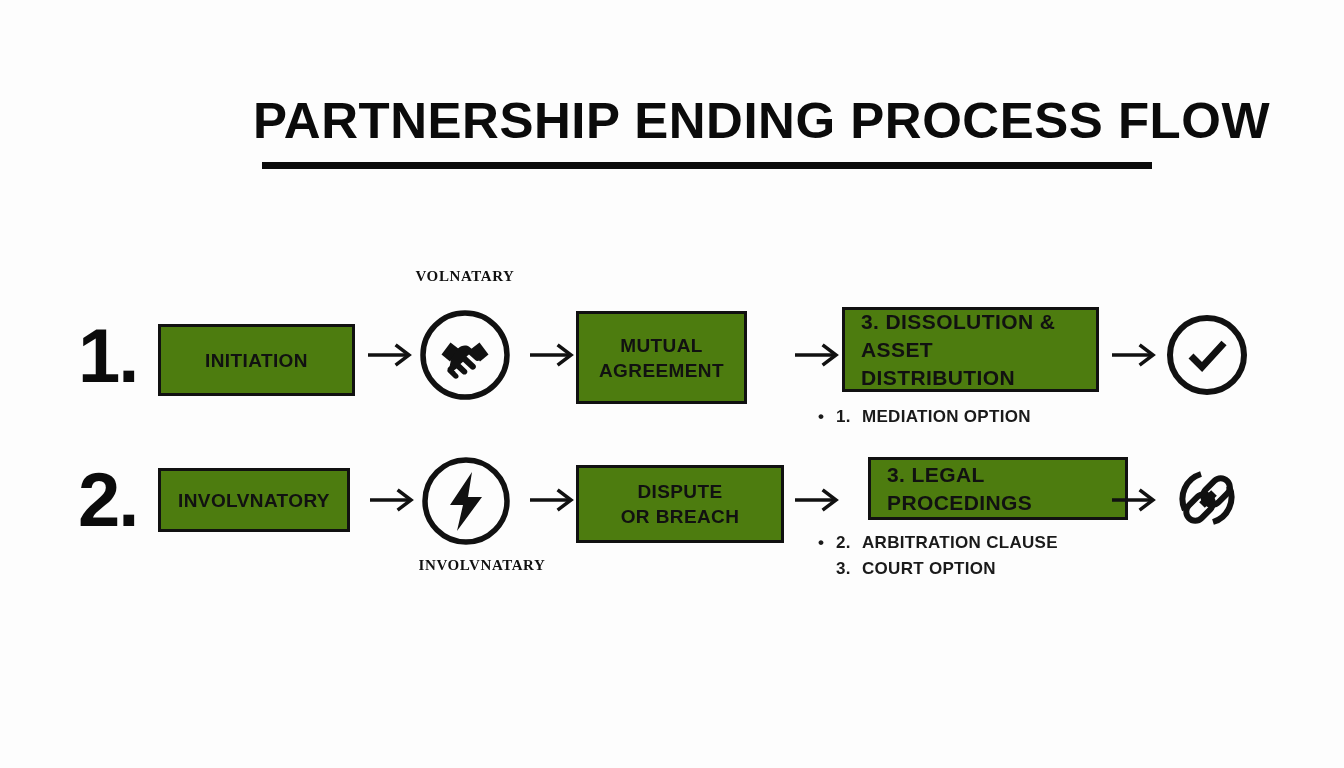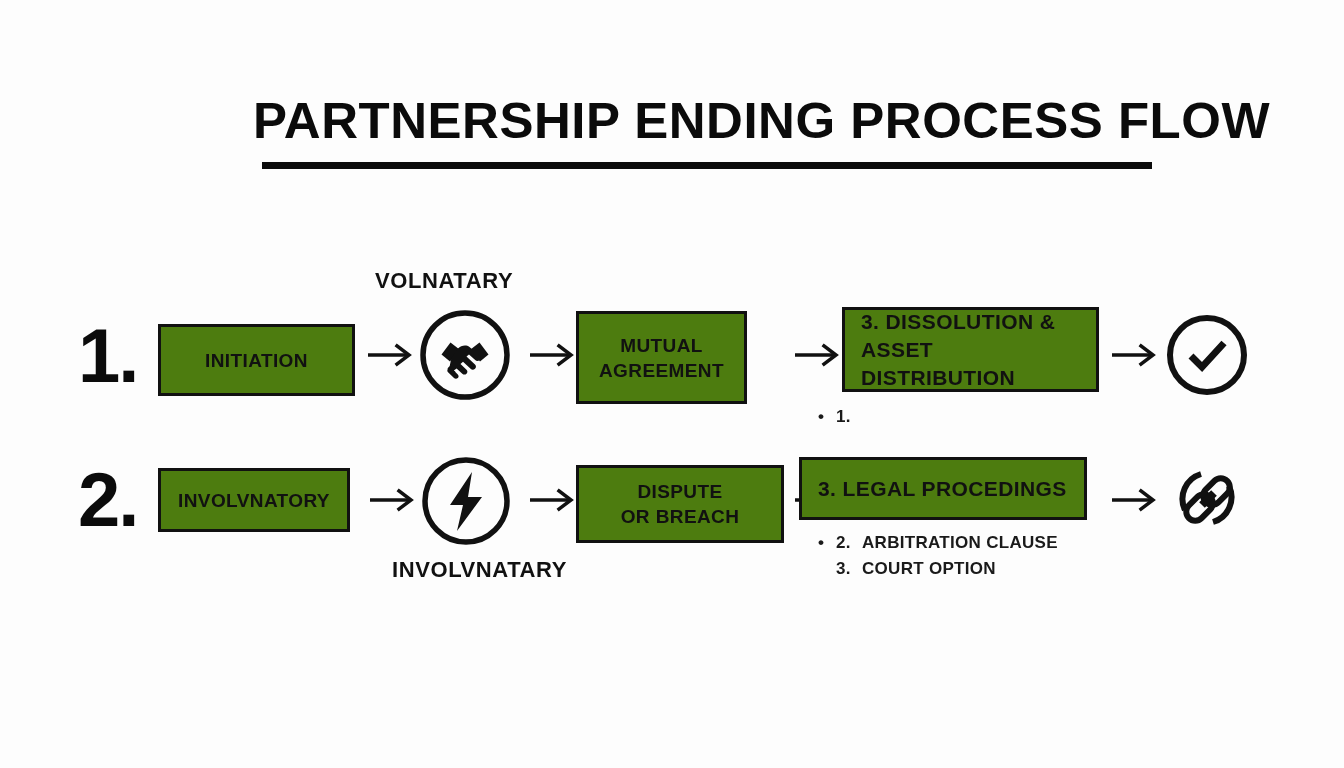--- a/index.html
+++ b/index.html
@@ -112,27 +112,27 @@
   }
   .icon-plain {
     position: absolute;
     width: 92px;
     height: 92px;
   }
 
   
   .caption {
     position: absolute;
-    font-family: Liberation Sans, sans-serif;
-    font-weight: bold;
-    font-size: 22px;
+    font-family: Liberation Serif, serif;
+    font-weight: bold;
+    font-size: 15px;
     letter-spacing: 0.6px;
     color: #111111;
     white-space: nowrap;
-    text-align: left;
+    text-align: center;
   }
 
   
   .sublist {
     position: absolute;
     font-family: "Liberation Sans", sans-serif;
     font-size: 17px;
     font-weight: bold;
     letter-spacing: 0.3px;
     color: #1a1a1a;
@@ -223,20 +223,21 @@
 
     <div class="box left-align" style="left:842px; top:49px; width:257px; height:85px;">
       <span class="box-label">3. DISSOLUTION &amp;
 ASSET DISTRIBUTION</span>
     </div>
 
     <div class="sublist" style="left:818px; top:146px;">
       <div class="sub-row">
         <span class="bullet-dot">•</span>
         <span class="sub-index">1.</span>
+        <span>MEDIATION OPTION</span>
       </div>
     </div>
 
     <div class="arrow" style="left:1110px; top:85px;">
       <svg width="52" height="24" viewBox="0 0 52 24">
         <line x1="2" y1="12" x2="42" y2="12" stroke="#111111" stroke-width="3.5"></line>
         <polyline points="31,3 43,12 31,21" fill="none" stroke="#111111" stroke-width="3.5" stroke-linecap="square" stroke-linejoin="miter"></polyline>
       </svg>
     </div>
 
@@ -284,21 +285,21 @@
 OR BREACH</span>
     </div>
 
     <div class="arrow" style="left:793px; top:86px;">
       <svg width="52" height="24" viewBox="0 0 52 24">
         <line x1="2" y1="12" x2="42" y2="12" stroke="#111111" stroke-width="3.5"></line>
         <polyline points="31,3 43,12 31,21" fill="none" stroke="#111111" stroke-width="3.5" stroke-linecap="square" stroke-linejoin="miter"></polyline>
       </svg>
     </div>
 
-    <div class="box left-align" style="left:799px; top:55px; width:288px; height:63px;">
+    <div class="box left-align" style="left:868px; top:55px; width:260px; height:63px;">
       <span class="box-label">3. LEGAL PROCEDINGS</span>
     </div>
 
     <div class="sublist" style="left:818px; top:128px;">
       <div class="sub-row">
         <span class="bullet-dot">•</span>
         <span class="sub-index">2.</span>
         <span>ARBITRATION CLAUSE</span>
       </div>
       <div class="sub-row">

